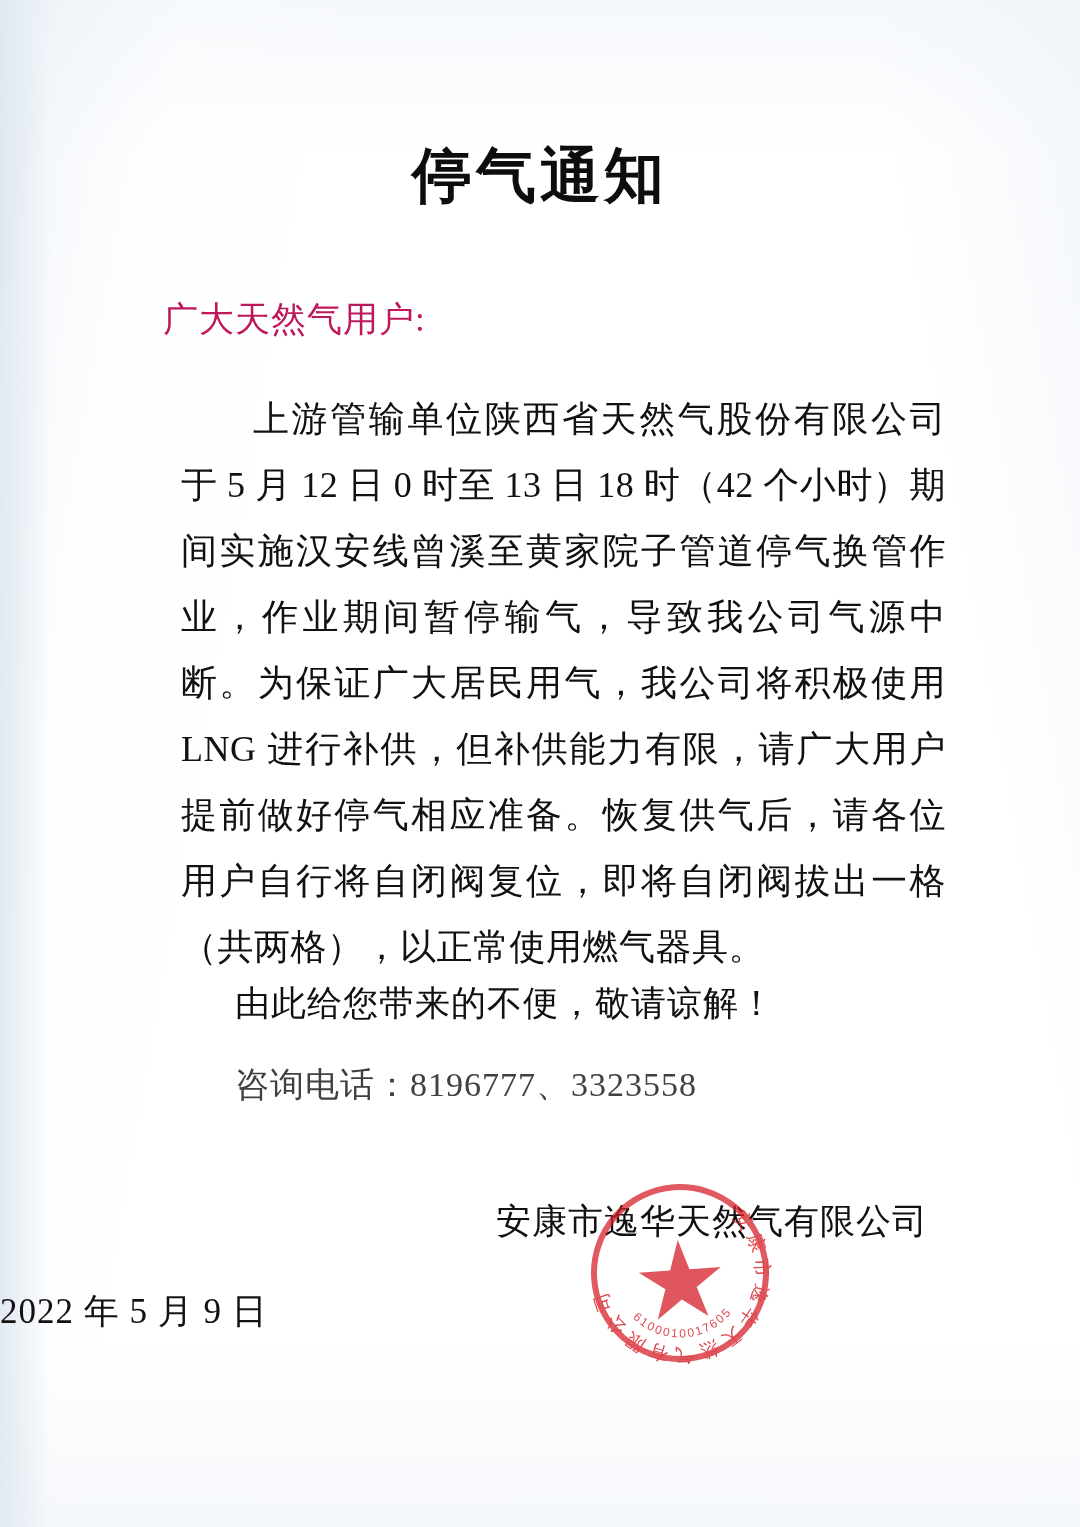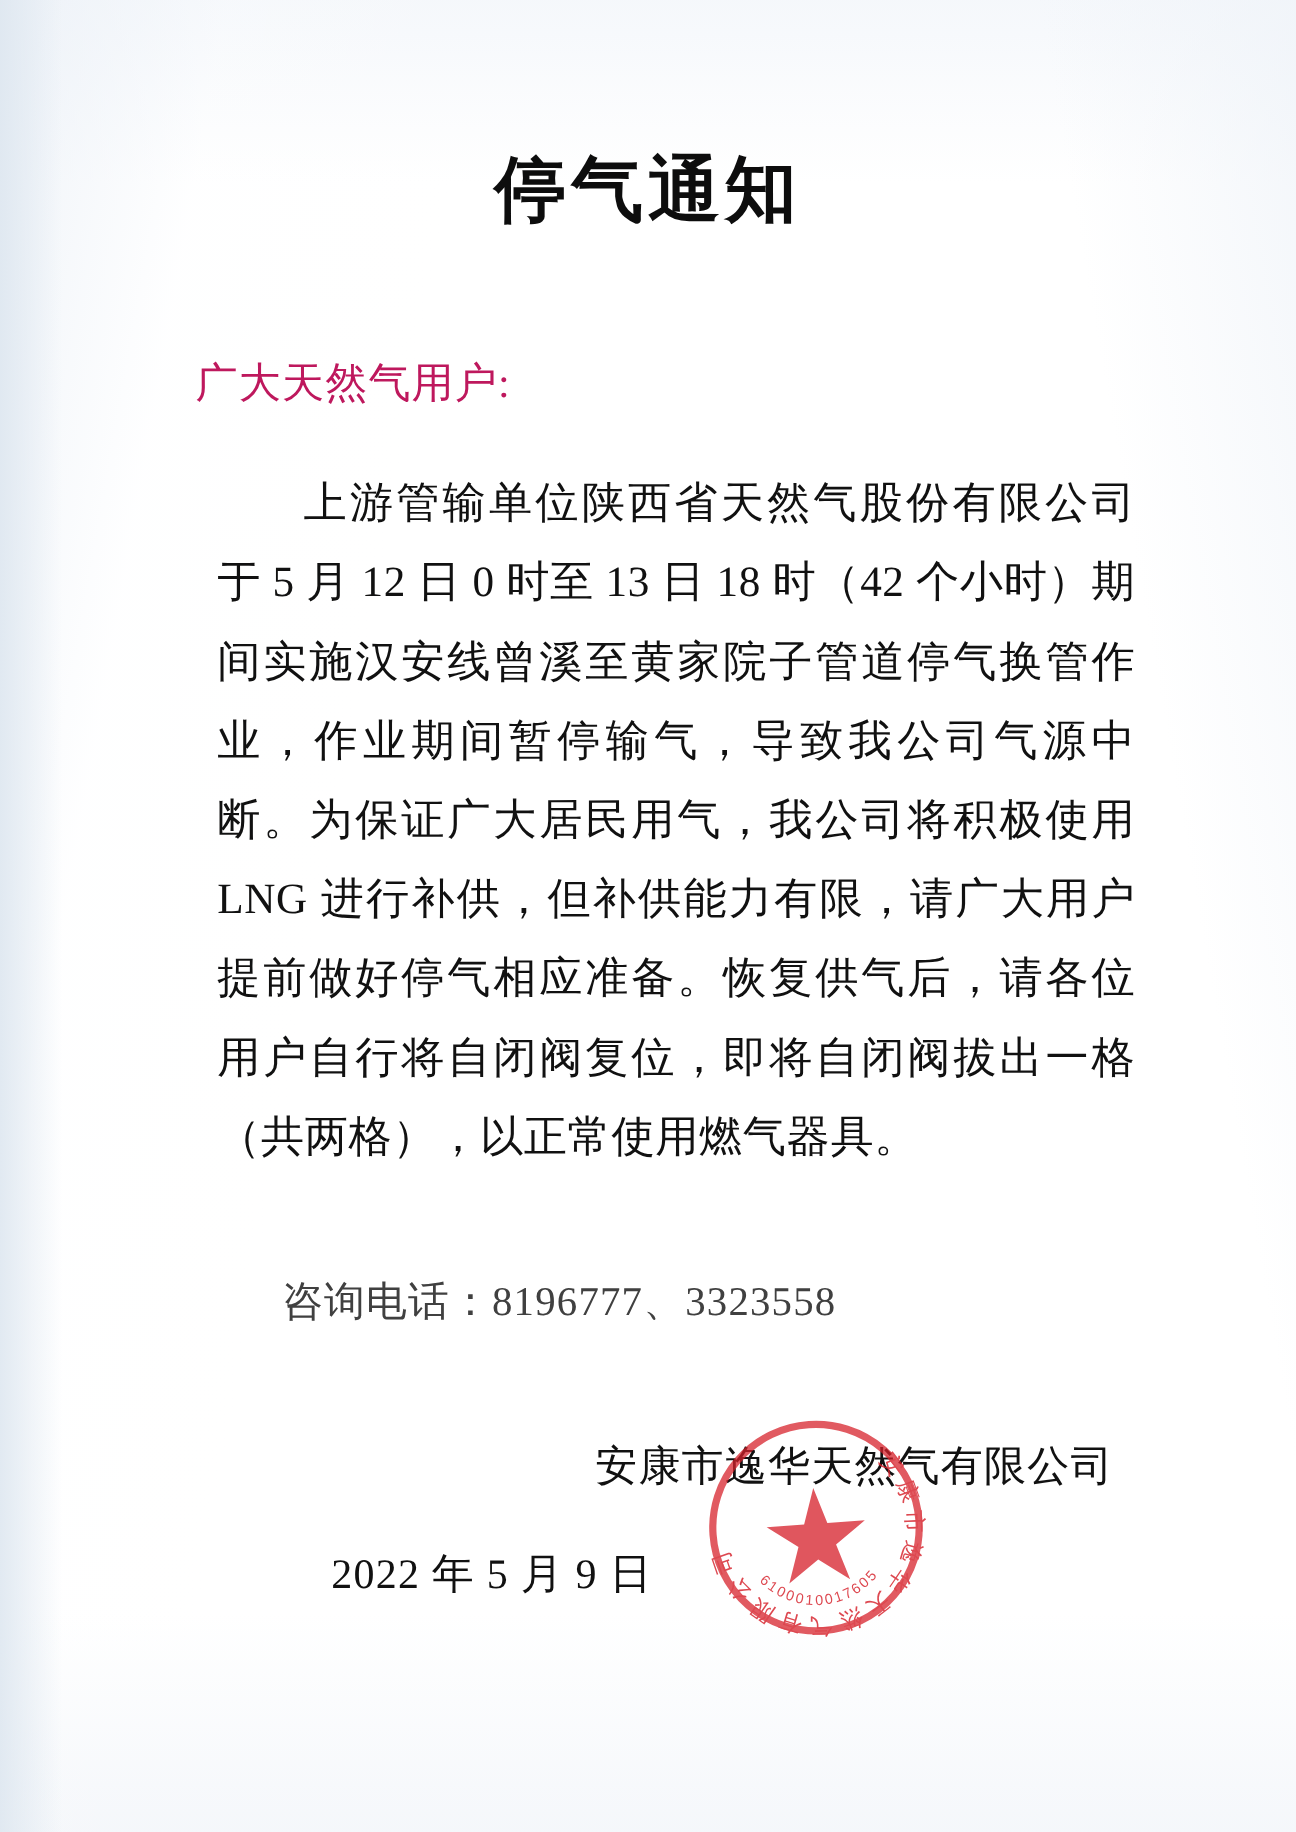--- a/index.html
+++ b/index.html
@@ -37,21 +37,21 @@
 
   .doc {
     position: absolute;
     left: 0; top: 0;
     width: 1080px;
     height: 1527px;
   }
 
   .title {
     position: absolute;
-    top: 118px;
+    top: 136px;
     left: 0;
     width: 1080px;
     text-align: center;
     font-size: 60px;
     font-weight: bold;
     letter-spacing: 4px;
     font-family: Liberation Mono, monospace;
     color: #0d0d0d;
   }
 
@@ -114,21 +114,21 @@
     color: #111;
   }
 
   .sign-date {
     position: absolute;
     top: 1288px;
     left: 0;
     width: 1080px;
     padding-right: 260px;
     box-sizing: border-box;
-    text-align: center;
+    text-align: left;
     font-size: 35px;
     letter-spacing: 1px;
     color: #111;
   }
 
   
   .seal {
     position: absolute;
     left: 575px;
     top: 1168px;
@@ -151,20 +151,21 @@
 <div class="paper"></div>
 
 <div class="doc">
 
   <div class="title">停气通知</div>
 
   <div class="salutation">广大天然气用户:</div>
 
   <div class="body-text">上游管输单位陕西省天然气股份有限公司于 5 月 12 日 0 时至 13 日 18 时（42 个小时）期间实施汉安线曾溪至黄家院子管道停气换管作业，作业期间暂停输气，导致我公司气源中断。为保证广大居民用气，我公司将积极使用 LNG 进行补供，但补供能力有限，请广大用户提前做好停气相应准备。恢复供气后，请各位用户自行将自闭阀复位，即将自闭阀拔出一格（共两格），以正常使用燃气器具。</div>
 
+  <div class="closing">由此给您带来的不便，敬请谅解！</div>
 
   <div class="phone">咨询电话：8196777、3323558</div>
 
   <div class="signature">安康市逸华天然气有限公司</div>
 
   <div class="sign-date">2022 年 5 月 9 日</div>
 
   <div class="seal">
     <svg width="210" height="210" viewBox="0 0 210 210" xmlns="http://www.w3.org/2000/svg">
       <defs>

